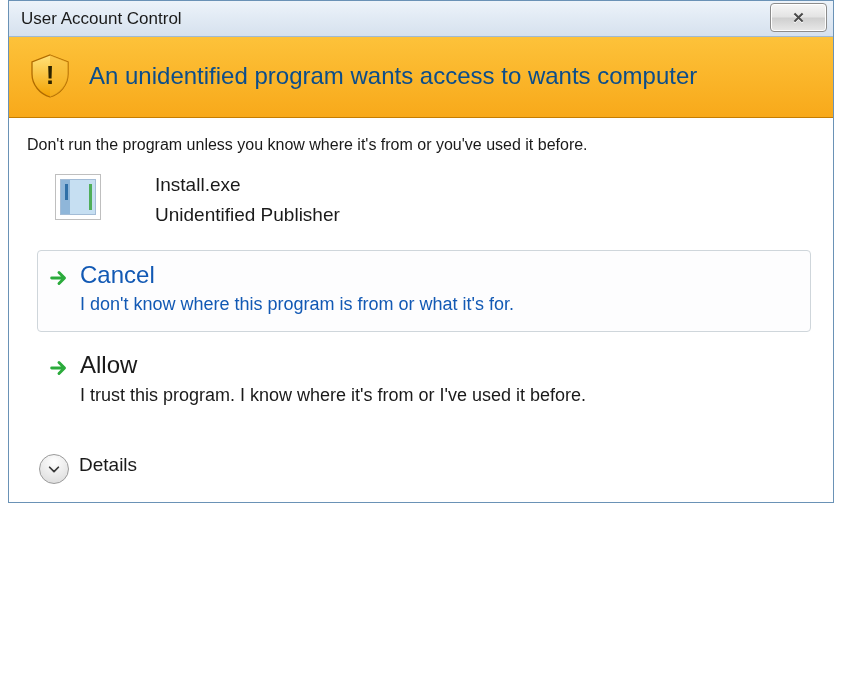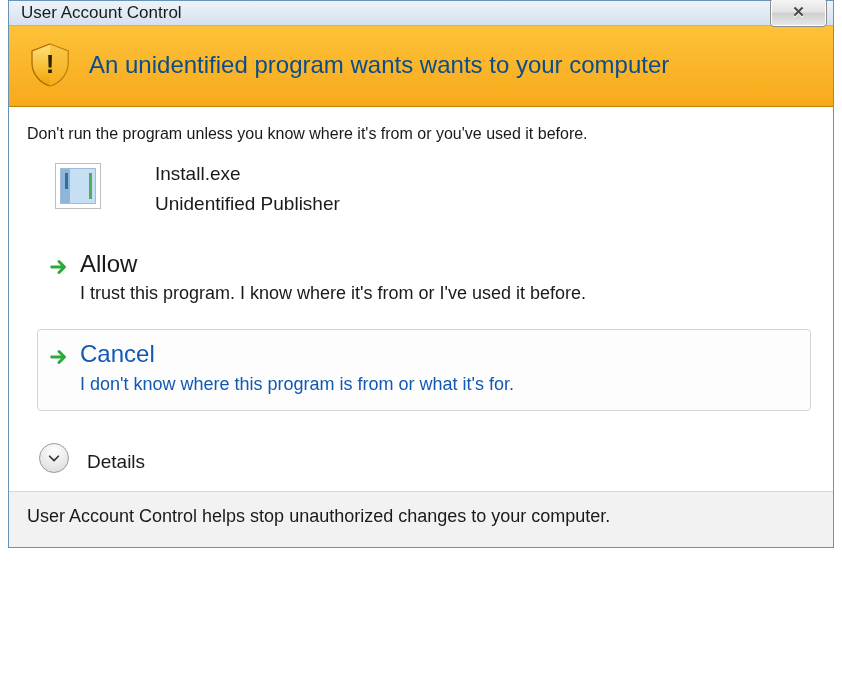--- a/index.html
+++ b/index.html
@@ -12,21 +12,21 @@
   }
   .window {
     width: 826px;
     margin: 0 auto;
     border: 1px solid #6a92b6;
     background: #fff;
     box-sizing: border-box;
     position: relative;
   }
   .titlebar {
-    height: 25px;
+    height: 36px;
     background: linear-gradient(to bottom, #edf3fa 0%, #e1eaf4 50%, #d6e1ee 100%);
     border-bottom: 1px solid #9fb9d2;
     display: flex;
     align-items: center;
     justify-content: space-between;
     padding: 0 0 0 12px;
     box-sizing: border-box;
   }
   .titlebar-text {
     font-size: 17px;
@@ -172,24 +172,23 @@
     margin-top: 4px;
     line-height: 1.3;
   }
   .option.selected .option-title { color: #1259b4; }
   .option.selected .option-desc  { color: #1259b4; }
   .option:not(.selected) .option-title { color: #1a1a1a; }
   .option:not(.selected) .option-desc  { color: #1a1a1a; }
 
   .details-row {
     display: flex;
-    align-items: flex-end;
+    align-items: flex-start;
     padding: 24px 0 18px 12px;
     cursor: pointer;
-    gap: 8px;
   }
   .details-btn {
     width: 28px;
     height: 28px;
     border: 1px solid #9b9b9b;
     border-radius: 50%;
     background: radial-gradient(circle at 50% 25%, #ffffff 0%, #e0e0e0 80%);
     display: flex;
     align-items: center;
     justify-content: center;
@@ -226,67 +225,66 @@
           <linearGradient id="shG" x1="0" y1="0" x2="0" y2="1">
             <stop offset="0" stop-color="#ffe27a"></stop>
             <stop offset="1" stop-color="#f3a100"></stop>
           </linearGradient>
         </defs>
         <path d="M24 3 L42 10 V22 C42 33 34 42 24 45 C14 42 6 33 6 22 V10 Z" fill="url(#shG)" stroke="#b06b00" stroke-width="1.3"></path>
         <path d="M24 3 L42 10 V22 C42 33 34 42 24 45 Z" fill="#f7b52c" opacity="0.6"></path>
         <text x="24" y="32" text-anchor="middle" font-size="26" font-weight="bold" fill="#2a2200">!</text>
       </svg>
     </div>
-    <div class="banner-text">An unidentified program wants wants to your computer</div>
+    <div class="banner-text">An unidentified program wants access to wants computer</div>
   </div>
 
   <div class="content">
 
     <div class="instruction">Don't run the program unless you know where it's from or you've used it before.</div>
 
     <div class="program-row">
       <div class="program-icon">
         <div class="program-icon-inner"></div>
       </div>
       <div class="program-text">
         <div class="filename">Install.exe</div>
         <div class="publisher">Unidentified Publisher</div>
+      </div>
+    </div>
+
+    <div class="option selected">
+      <div class="arrow-ic">
+        <svg viewBox="0 0 24 24" width="22" height="22">
+          <path d="M4 12 H16 M12 6 L18 12 L12 18" fill="none" stroke="#2bab3c" stroke-width="3.2" stroke-linecap="round" stroke-linejoin="round"></path>
+        </svg>
+      </div>
+      <div class="option-body">
+        <div class="option-title">Cancel</div>
+        <div class="option-desc">I don't know where this program is from or what it's for.</div>
       </div>
     </div>
 
     <div class="option">
       <div class="arrow-ic">
         <svg viewBox="0 0 24 24" width="22" height="22">
           <path d="M4 12 H16 M12 6 L18 12 L12 18" fill="none" stroke="#2bab3c" stroke-width="3.2" stroke-linecap="round" stroke-linejoin="round"></path>
         </svg>
       </div>
       <div class="option-body">
         <div class="option-title">Allow</div>
         <div class="option-desc">I trust this program. I know where it's from or I've used it before.</div>
       </div>
     </div>
 
-    <div class="option selected">
-      <div class="arrow-ic">
-        <svg viewBox="0 0 24 24" width="22" height="22">
-          <path d="M4 12 H16 M12 6 L18 12 L12 18" fill="none" stroke="#2bab3c" stroke-width="3.2" stroke-linecap="round" stroke-linejoin="round"></path>
-        </svg>
-      </div>
-      <div class="option-body">
-        <div class="option-title">Cancel</div>
-        <div class="option-desc">I don't know where this program is from or what it's for.</div>
-      </div>
-    </div>
-
     <div class="details-row">
       <div class="details-btn">
         <svg viewBox="0 0 16 16" width="14" height="14">
           <path d="M3 6 L8 11 L13 6" fill="none" stroke="#3a3a3a" stroke-width="2" stroke-linecap="round" stroke-linejoin="round"></path>
         </svg>
       </div>
       <span class="details-label">Details</span>
     </div>
 
   </div>
 
-  <div class="footer">User Account Control helps stop unauthorized changes to your computer.</div>
 
 </div>
 
 </body></html>

